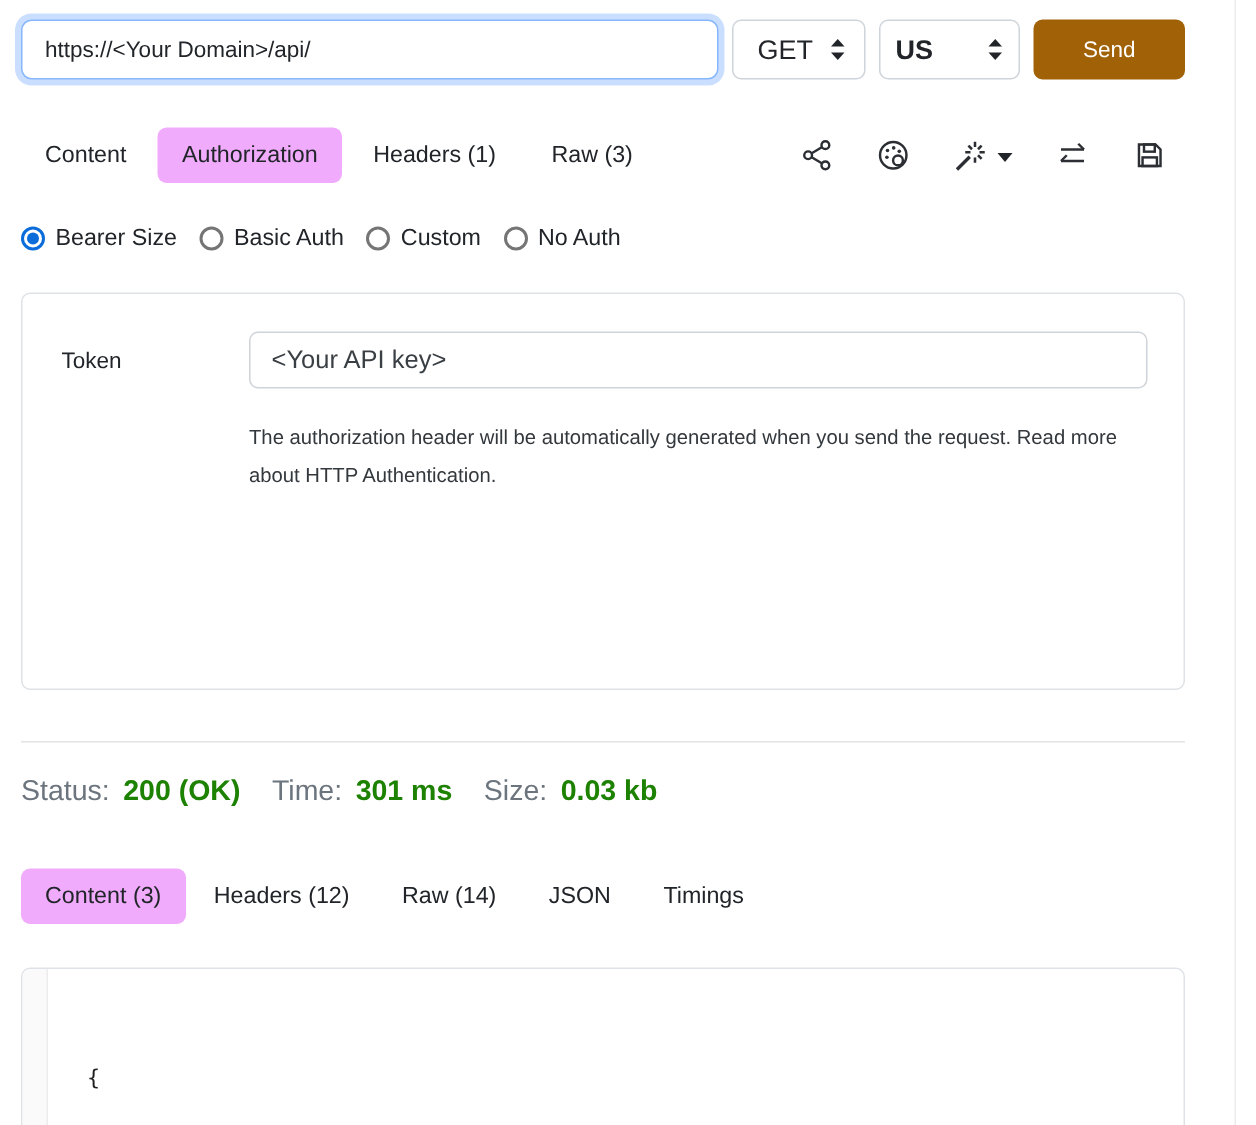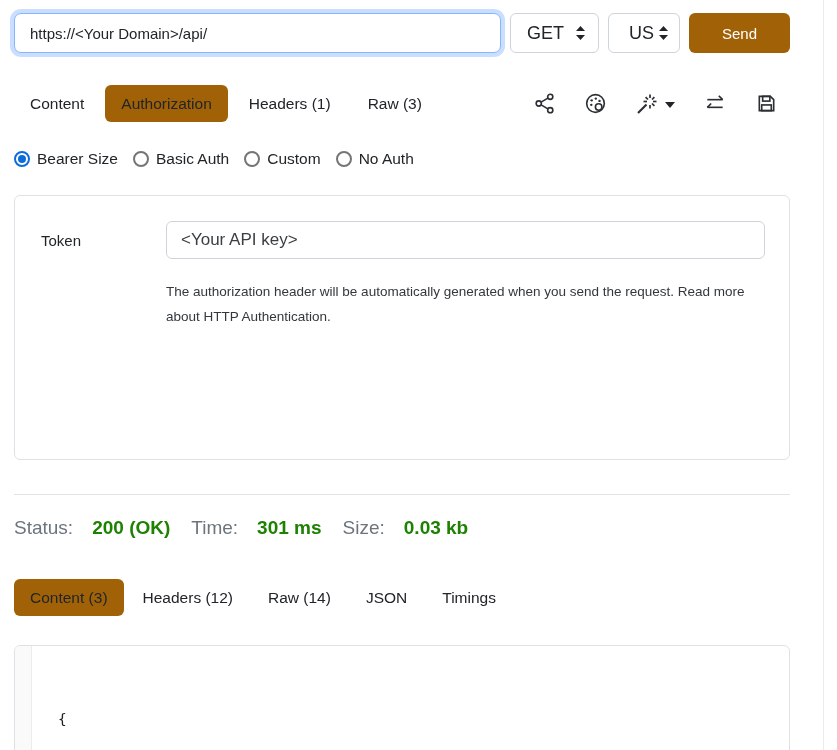--- a/index.html
+++ b/index.html
@@ -18,34 +18,34 @@
     box-shadow:0 0 0 4px rgba(13,110,253,.22);
     padding:0 15px; font-size:15px; color:#212529; outline:none;
     font-family:inherit;
   }
   .select-box {
     border:1px solid #ced4da; border-radius:6px; background:#fff;
     display:flex; align-items:center; justify-content:space-between;
     font-size:18px; color:#212529; cursor:default;
   }
   .select-method { width:89px; padding:0 12px 0 16px; }
-  .select-region { width:72px; padding:0 10px 0 20px; }
+  .select-region { width:94px; padding:0 10px 0 10px;font-weight:bold; }
   .updown-icon svg { display:block; }
   .send-btn {
     width:101px; background:#a16207; color:#fff; border:none; border-radius:6px;
     font-size:15px; font-family:inherit; cursor:pointer;
   }
 
   
   .tabs-row { margin-top:32px; display:flex; align-items:center; height:37px; }
   .tab {
     padding:0 16px; height:37px; line-height:37px; font-size:15.5px;
     border-radius:6px; margin-right:5px; white-space:nowrap; cursor:pointer;
   }
-  .tab.active { background:#a16207; }
+  .tab.active { background:#f0abfc; }
   .toolbar { margin-left:auto; display:flex; align-items:center; gap:28px; padding-right:12px; }
   .tool-icon { display:flex; align-items:center; cursor:pointer; }
   .tool-icon svg { display:block; }
   .caret-down {
     width:0; height:0; margin-left:4px; margin-top:2px;
     border-left:5px solid transparent; border-right:5px solid transparent;
     border-top:6px solid #212529;
   }
 
   
@@ -70,21 +70,21 @@
   .helper {
     margin-left:125px; margin-top:20px; max-width:596px;
     font-size:13.5px; line-height:25px; color:#33383d;
   }
 
   
   .divider { border:none; border-top:1px solid #e3e3e3; margin:34px 0 0 0; width:776px; }
 
   
   .status-row { margin-top:22px; display:flex; gap:21px; font-size:19px; align-items:baseline; }
-  .status-group { display:flex; gap:19px; align-items:baseline; }
+  .status-group { display:flex; gap:9px; align-items:baseline; }
   .stat-label { color:#6c757d; }
   .stat-value { color:#1d8102; font-weight:700; }
 
   
   .response-tabs { margin-top:40px; display:flex; align-items:flex-end; height:37px; }
   .response-tabs .tab { margin-right:3px; }
 
   
   .code-block {
     margin-top:29px; border:1px solid #dee2e6; border-radius:6px 6px 0 0;

